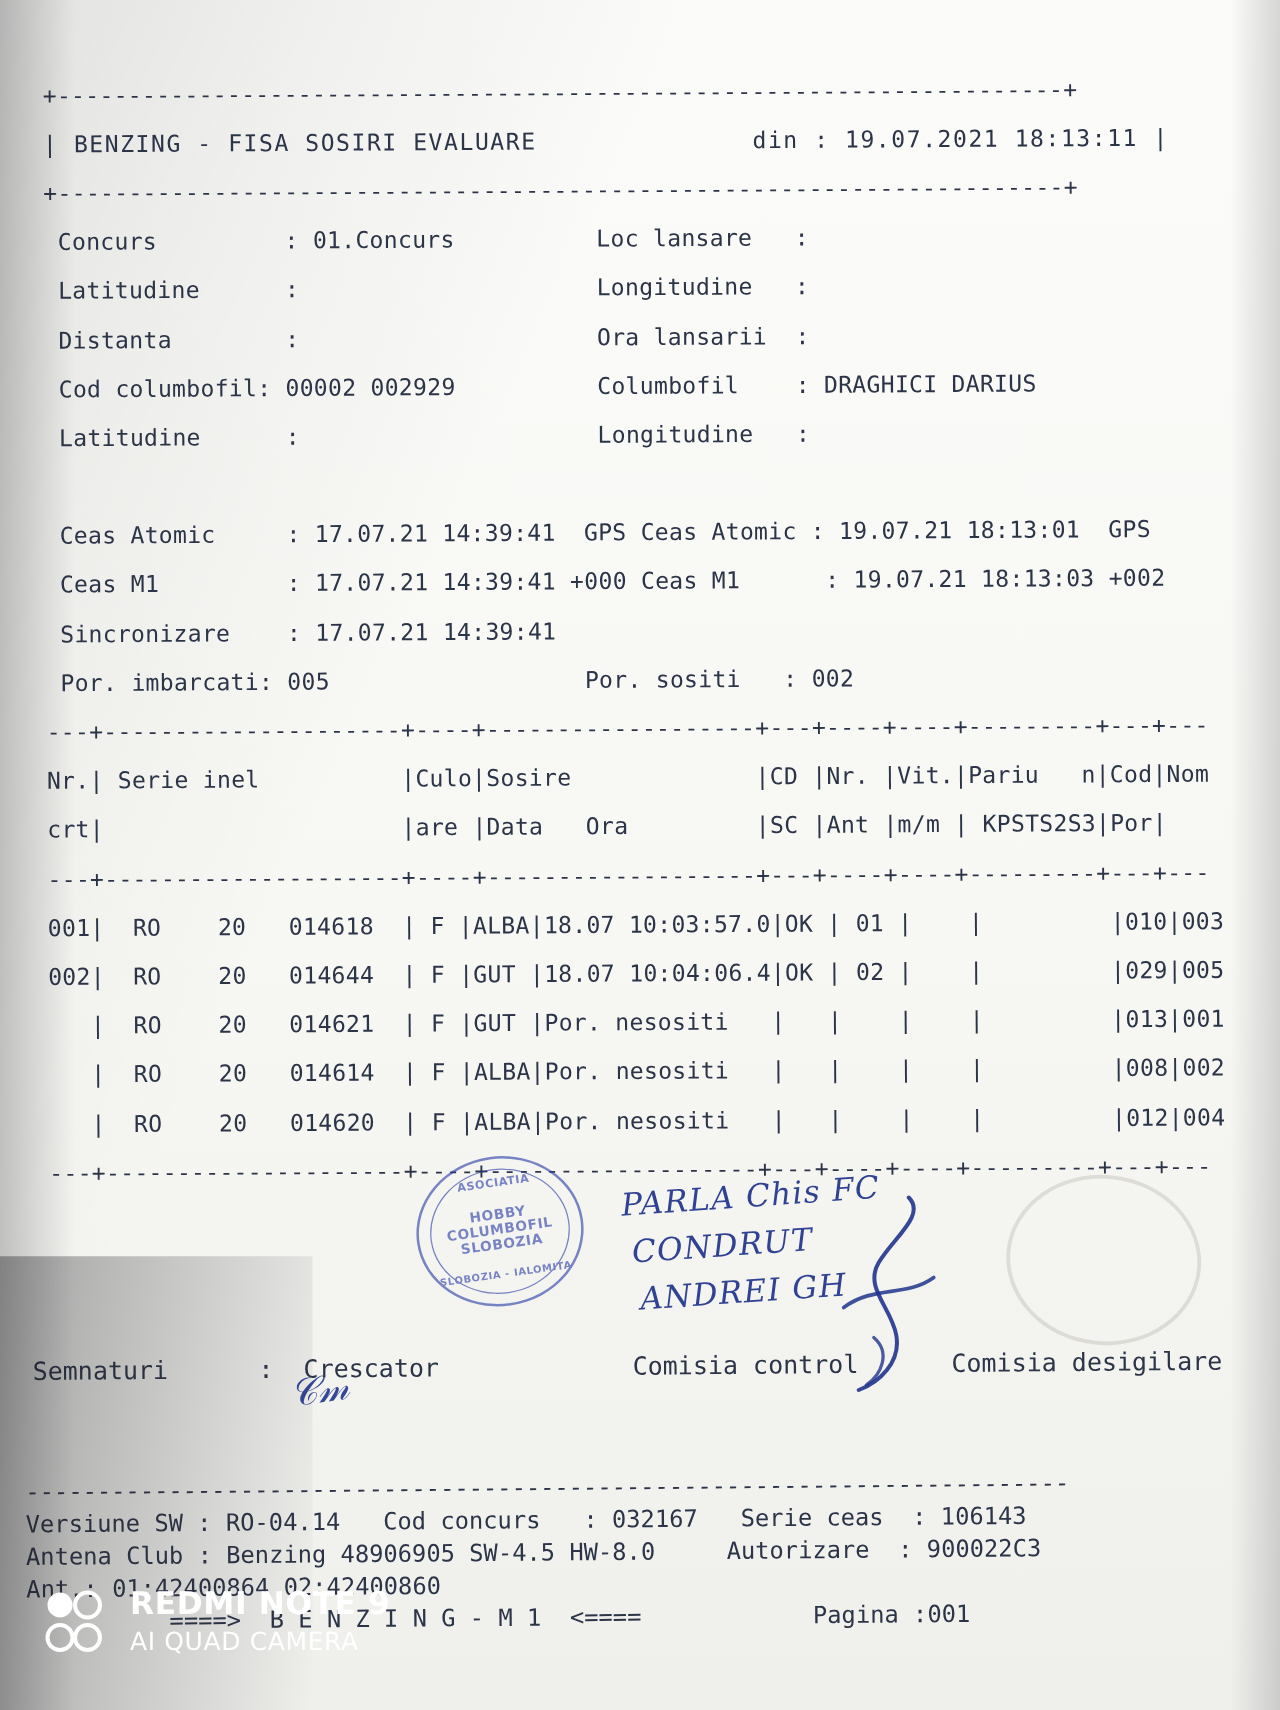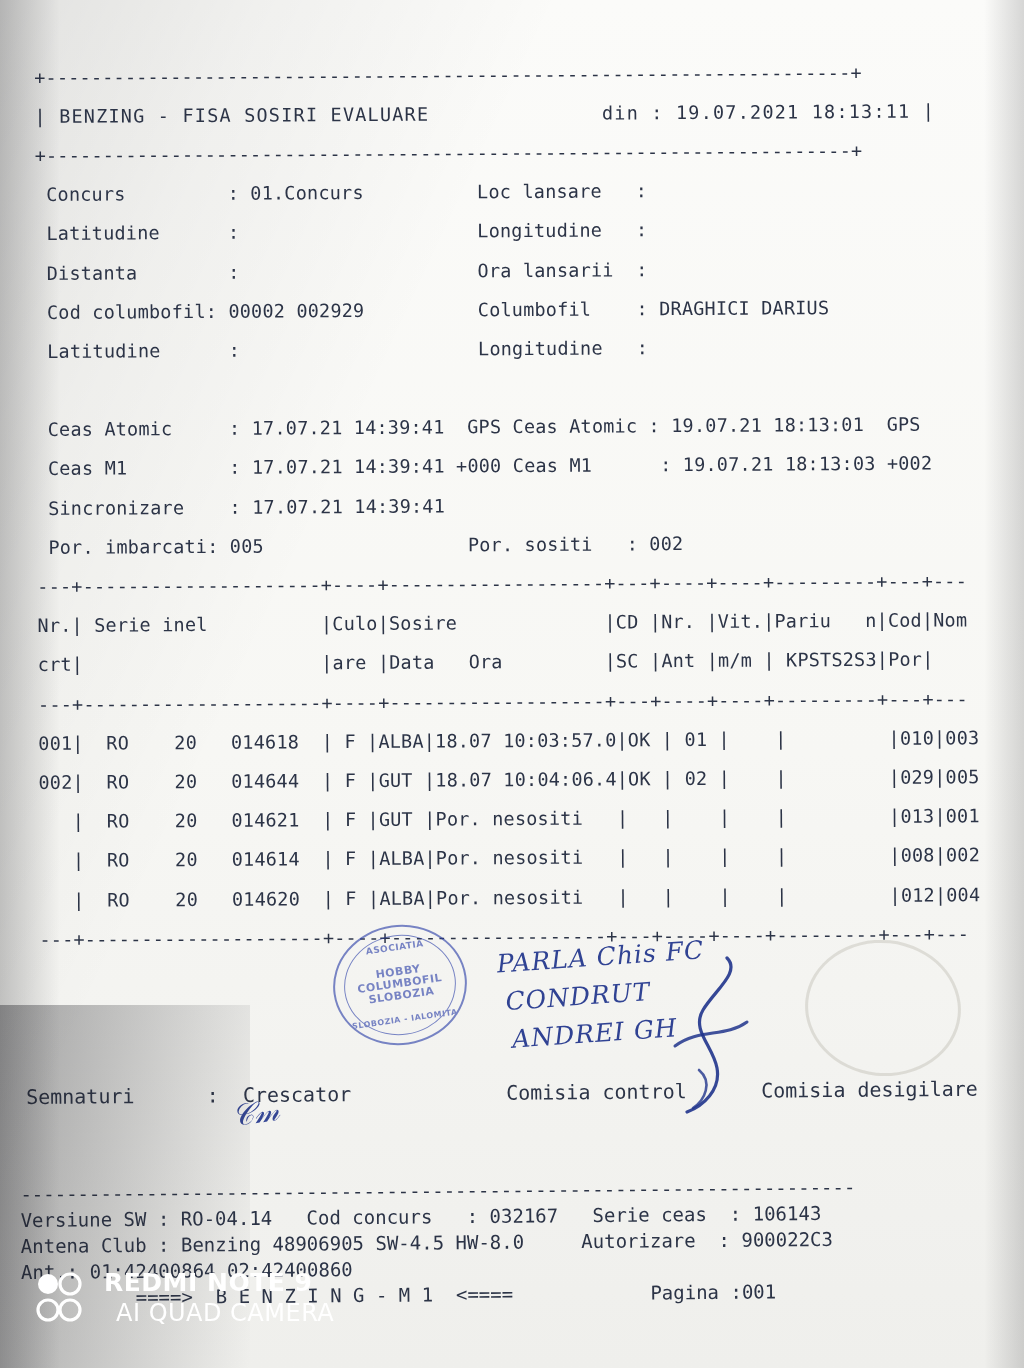--- a/index.html
+++ b/index.html
@@ -190,21 +190,21 @@
     align-items: center;
     gap: 14px;
   }
   #wm-logo { width: 56px; height: 56px; }
   #wm-text {
     color: #ffffff;
     font-family: "DejaVu Sans", sans-serif;
     line-height: 30px;
   }
   #wm-line1 { font-size: 25px; font-weight: bold; letter-spacing: 0.5px; }
-  #wm-line2 { font-size: 24px; letter-spacing: 0.5px; margin-left: 12px; }
+  #wm-line2 { font-size: 20px; letter-spacing: 0.5px; }
 </style>
 </head>
 <body>
 
 <div id="paper">
 
   <div id="report">
 <span class="ln">+-----------------------------------------------------------------------+</span>
 <span class="ln title-line">| BENZING - FISA SOSIRI EVALUARE              din : 19.07.2021 18:13:11 |</span>
 <span class="ln">+-----------------------------------------------------------------------+</span>

